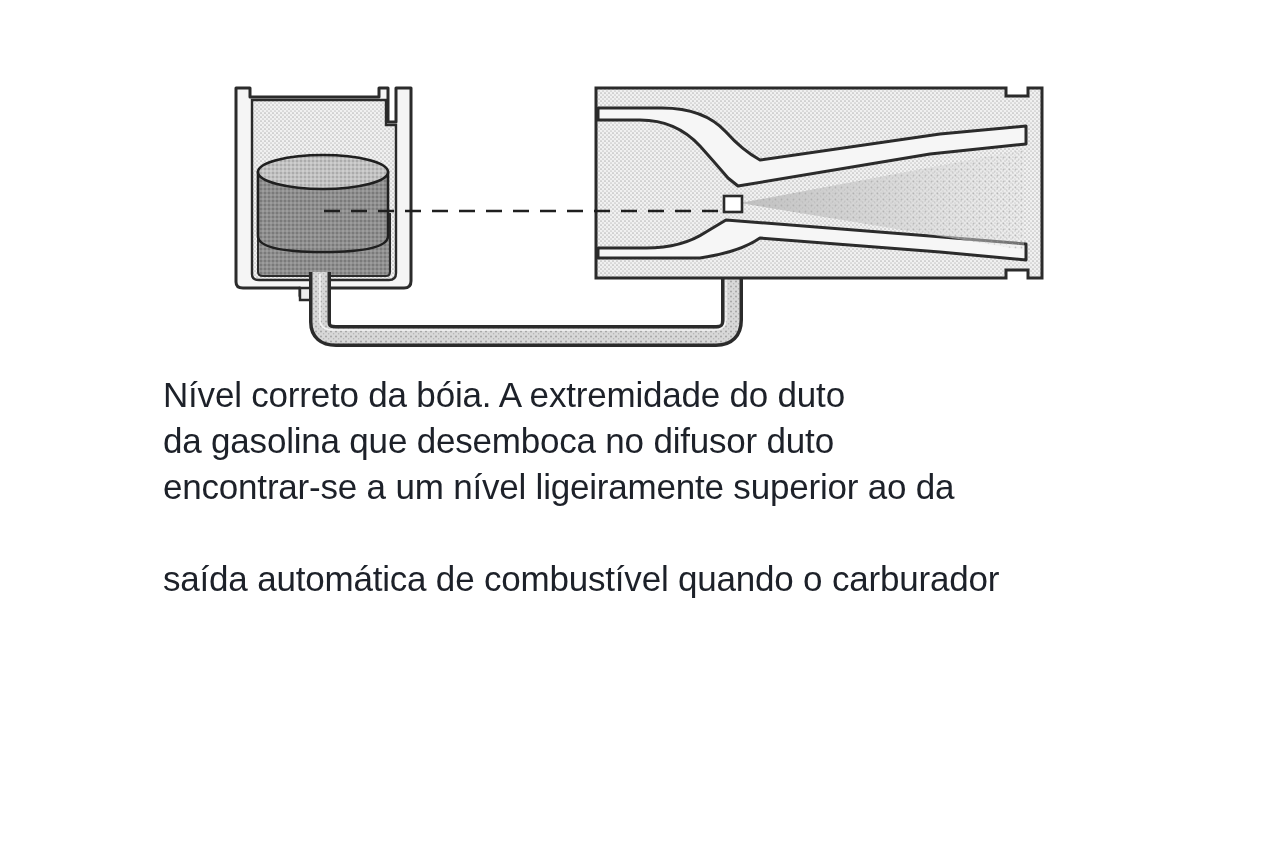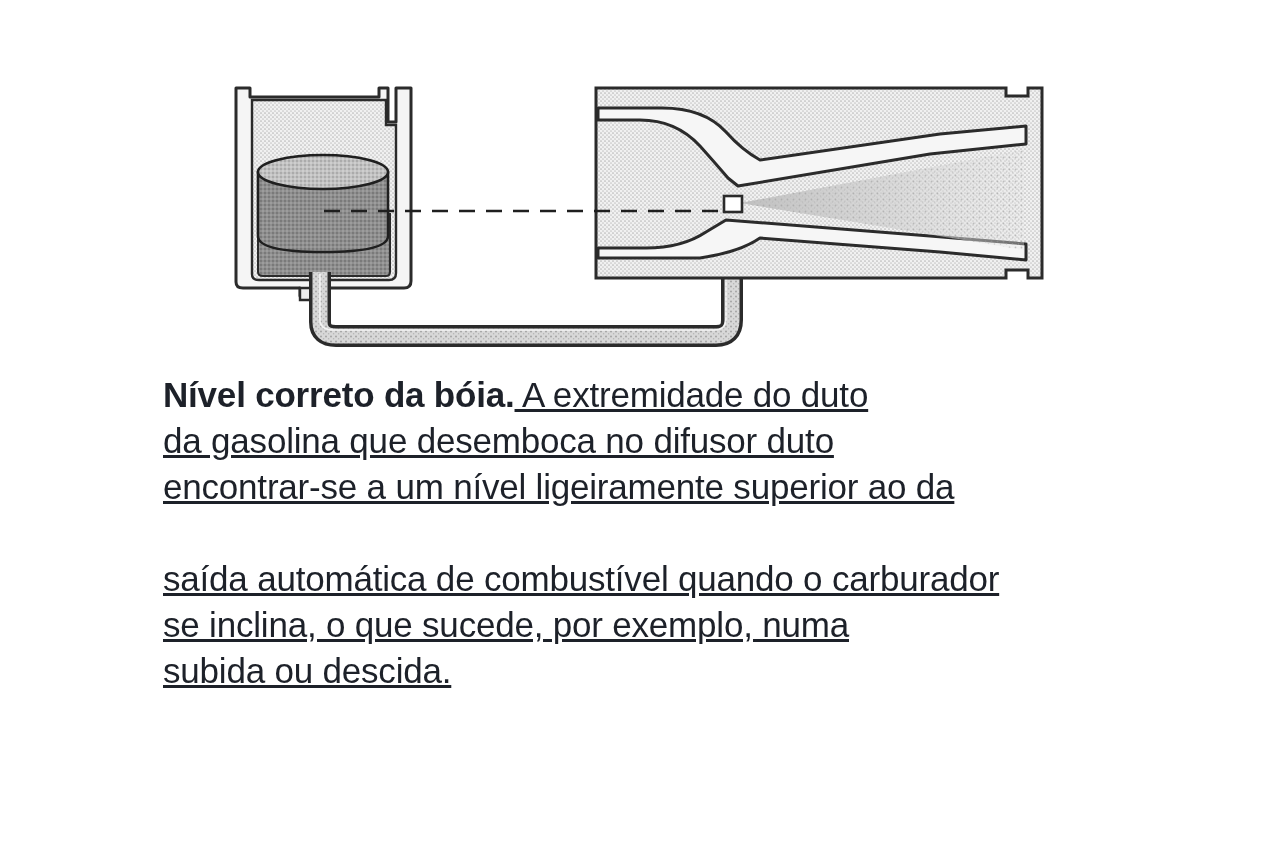--- a/index.html
+++ b/index.html
@@ -25,25 +25,24 @@
     position: absolute;
     left: 163px;
     top: 372px;
     width: 950px;
     color: #1d2129;
     font-size: 35px;
     line-height: 46px;
     letter-spacing: -0.2px;
   }
   #caption .lead {
-    font-weight: bold;
+    font-weight: normal;
   }
   #caption .body {
     font-weight: normal;
-    text-decoration: underline;
   }
   .cap-line {
     white-space: pre;
   }
 </style>
 </head>
 <body>
 
 <div id="figure">
   <svg width="1280" height="380" viewBox="0 0 1280 380" xmlns="http://www.w3.org/2000/svg">
@@ -121,15 +120,14 @@
     <line x1="324" y1="211" x2="726" y2="211" stroke="#1f1f1f" stroke-width="2.6" stroke-dasharray="16 11"></line>
   </svg>
 </div>
 
 <div id="caption">
   <span class="lead">Nível correto da bóia.</span><span class="body cap-line"> A extremidade do duto</span><br>
   <span class="body cap-line">da gasolina que desemboca no difusor duto</span><br>
   <span class="body cap-line">encontrar-se a um nível ligeiramente superior ao da</span><br>
   <br>
   <span class="body cap-line">saída automática de combustível quando o carburador</span><br>
-  <span class="body cap-line">se inclina, o que sucede, por exemplo, numa</span><br>
-  <span class="body cap-line">subida ou descida.</span>
+  <br>
 </div>
 
 </body></html>

